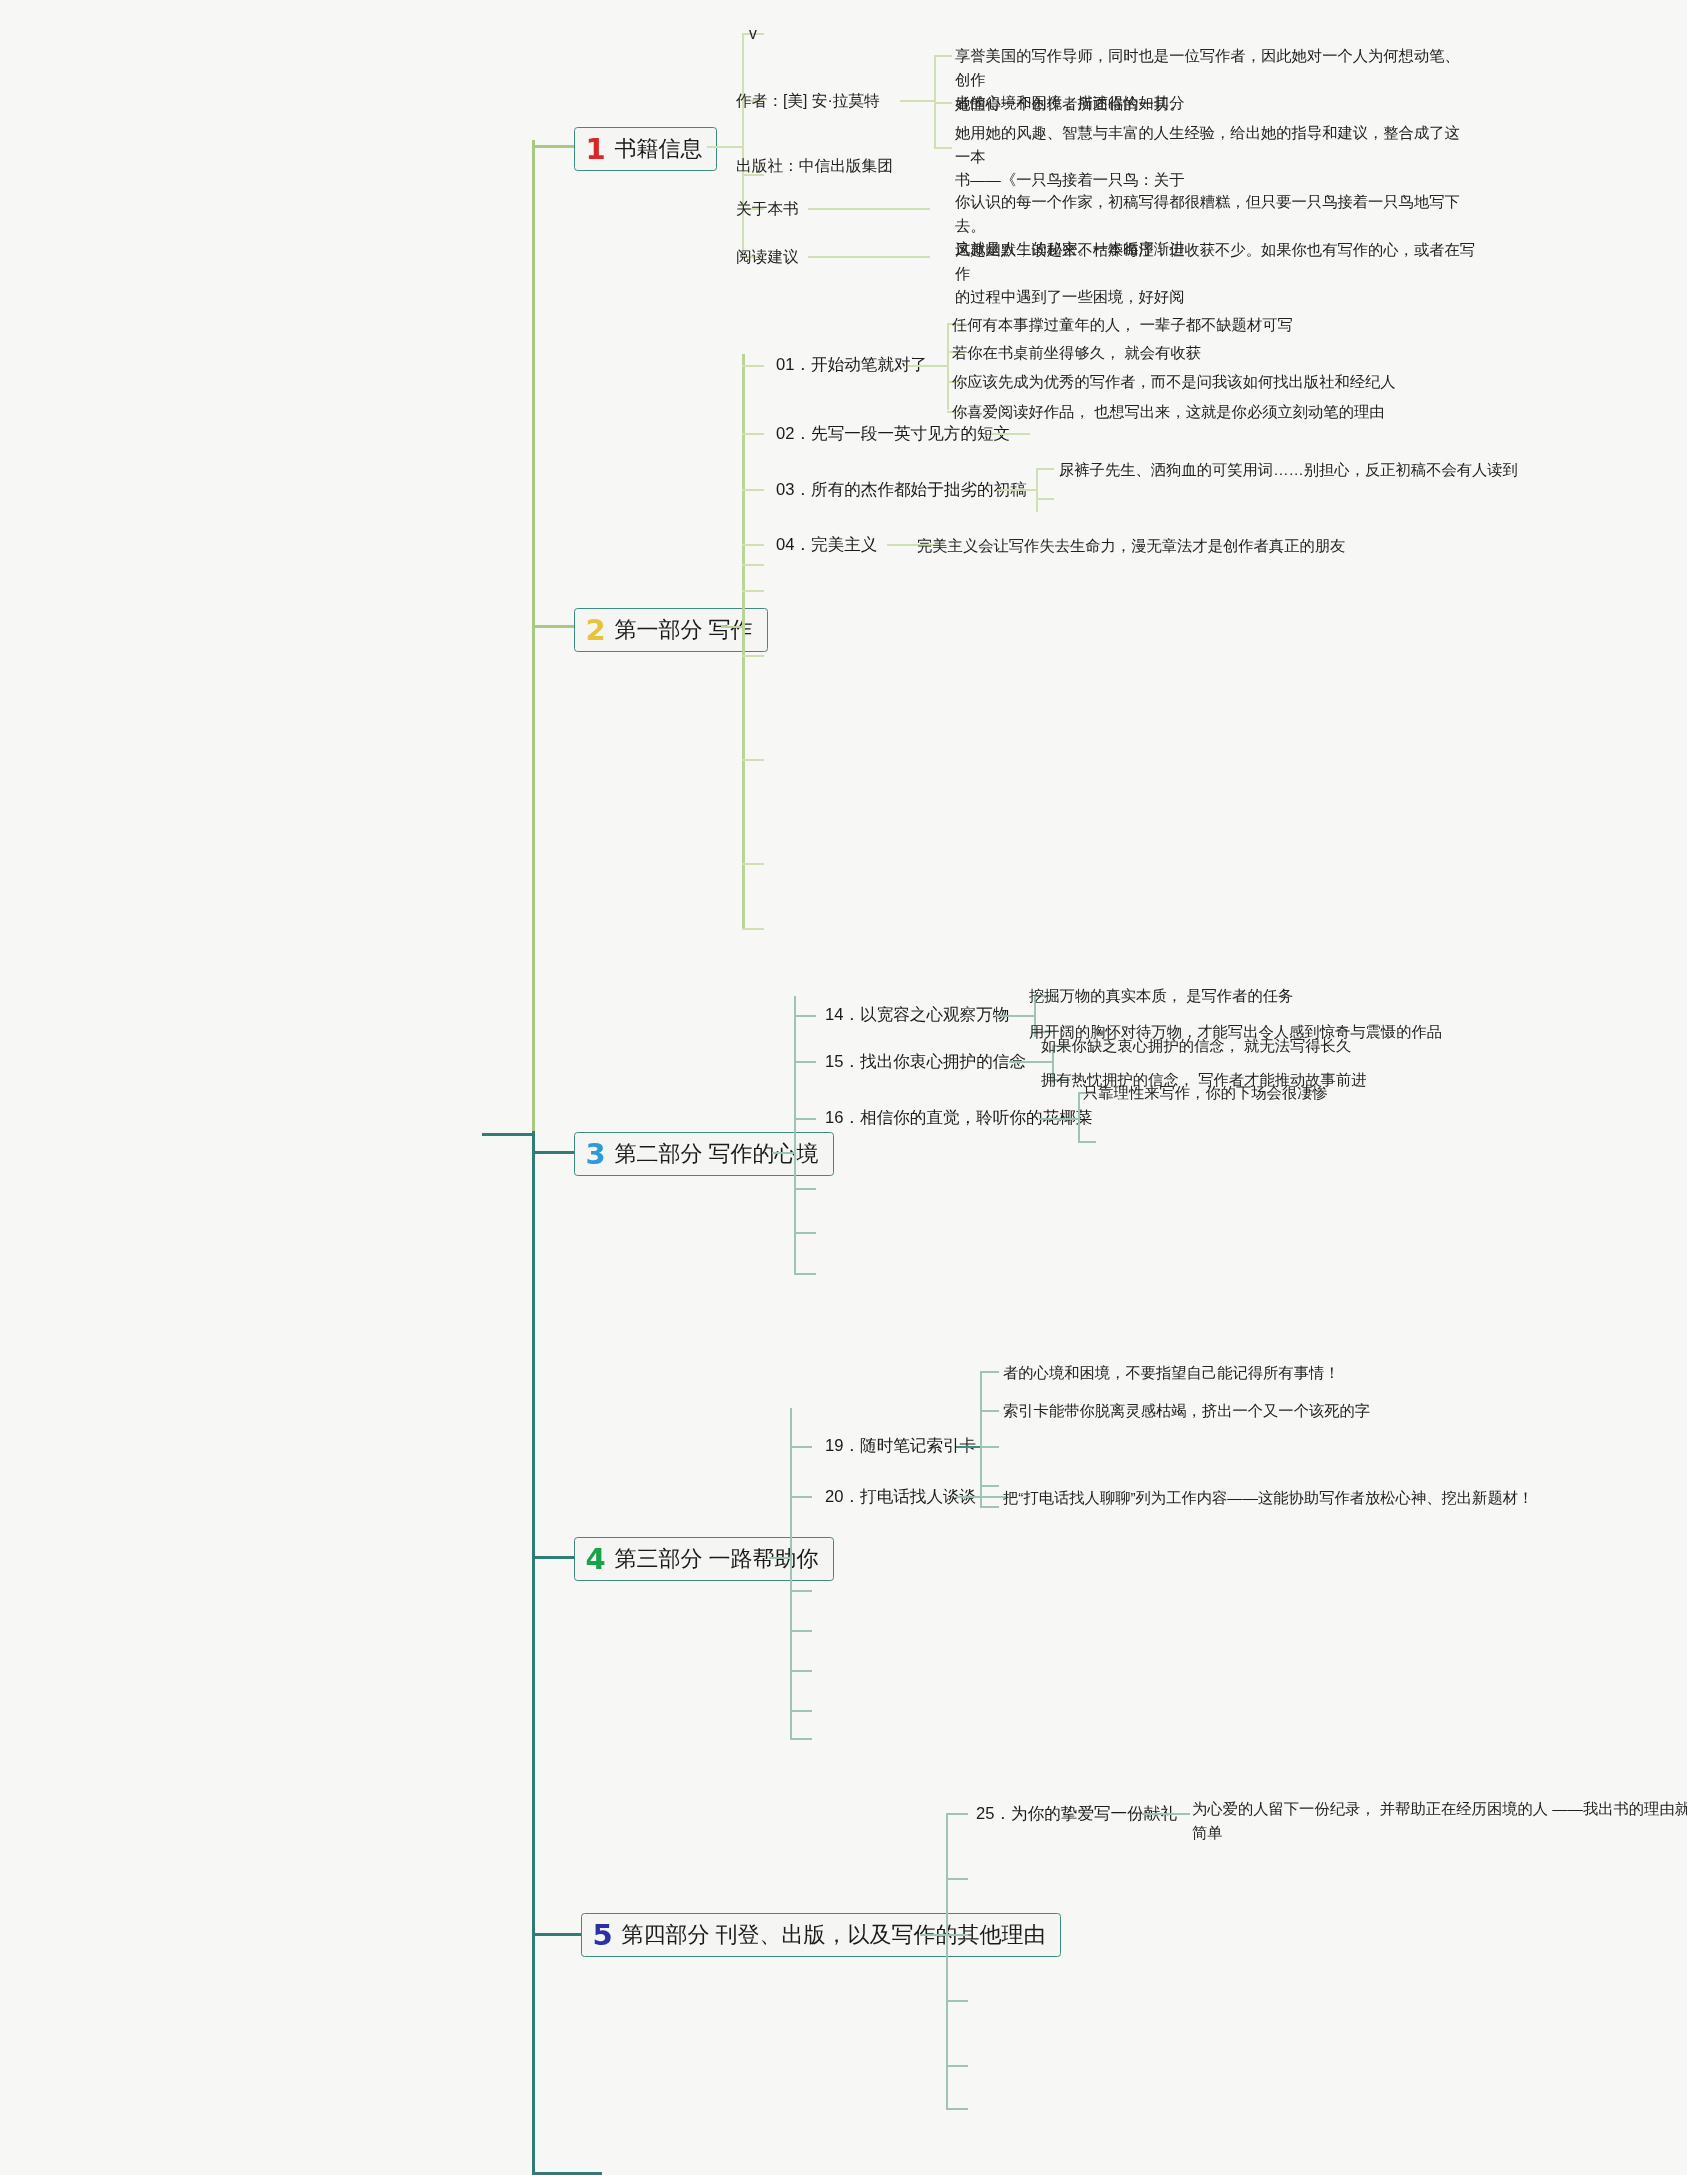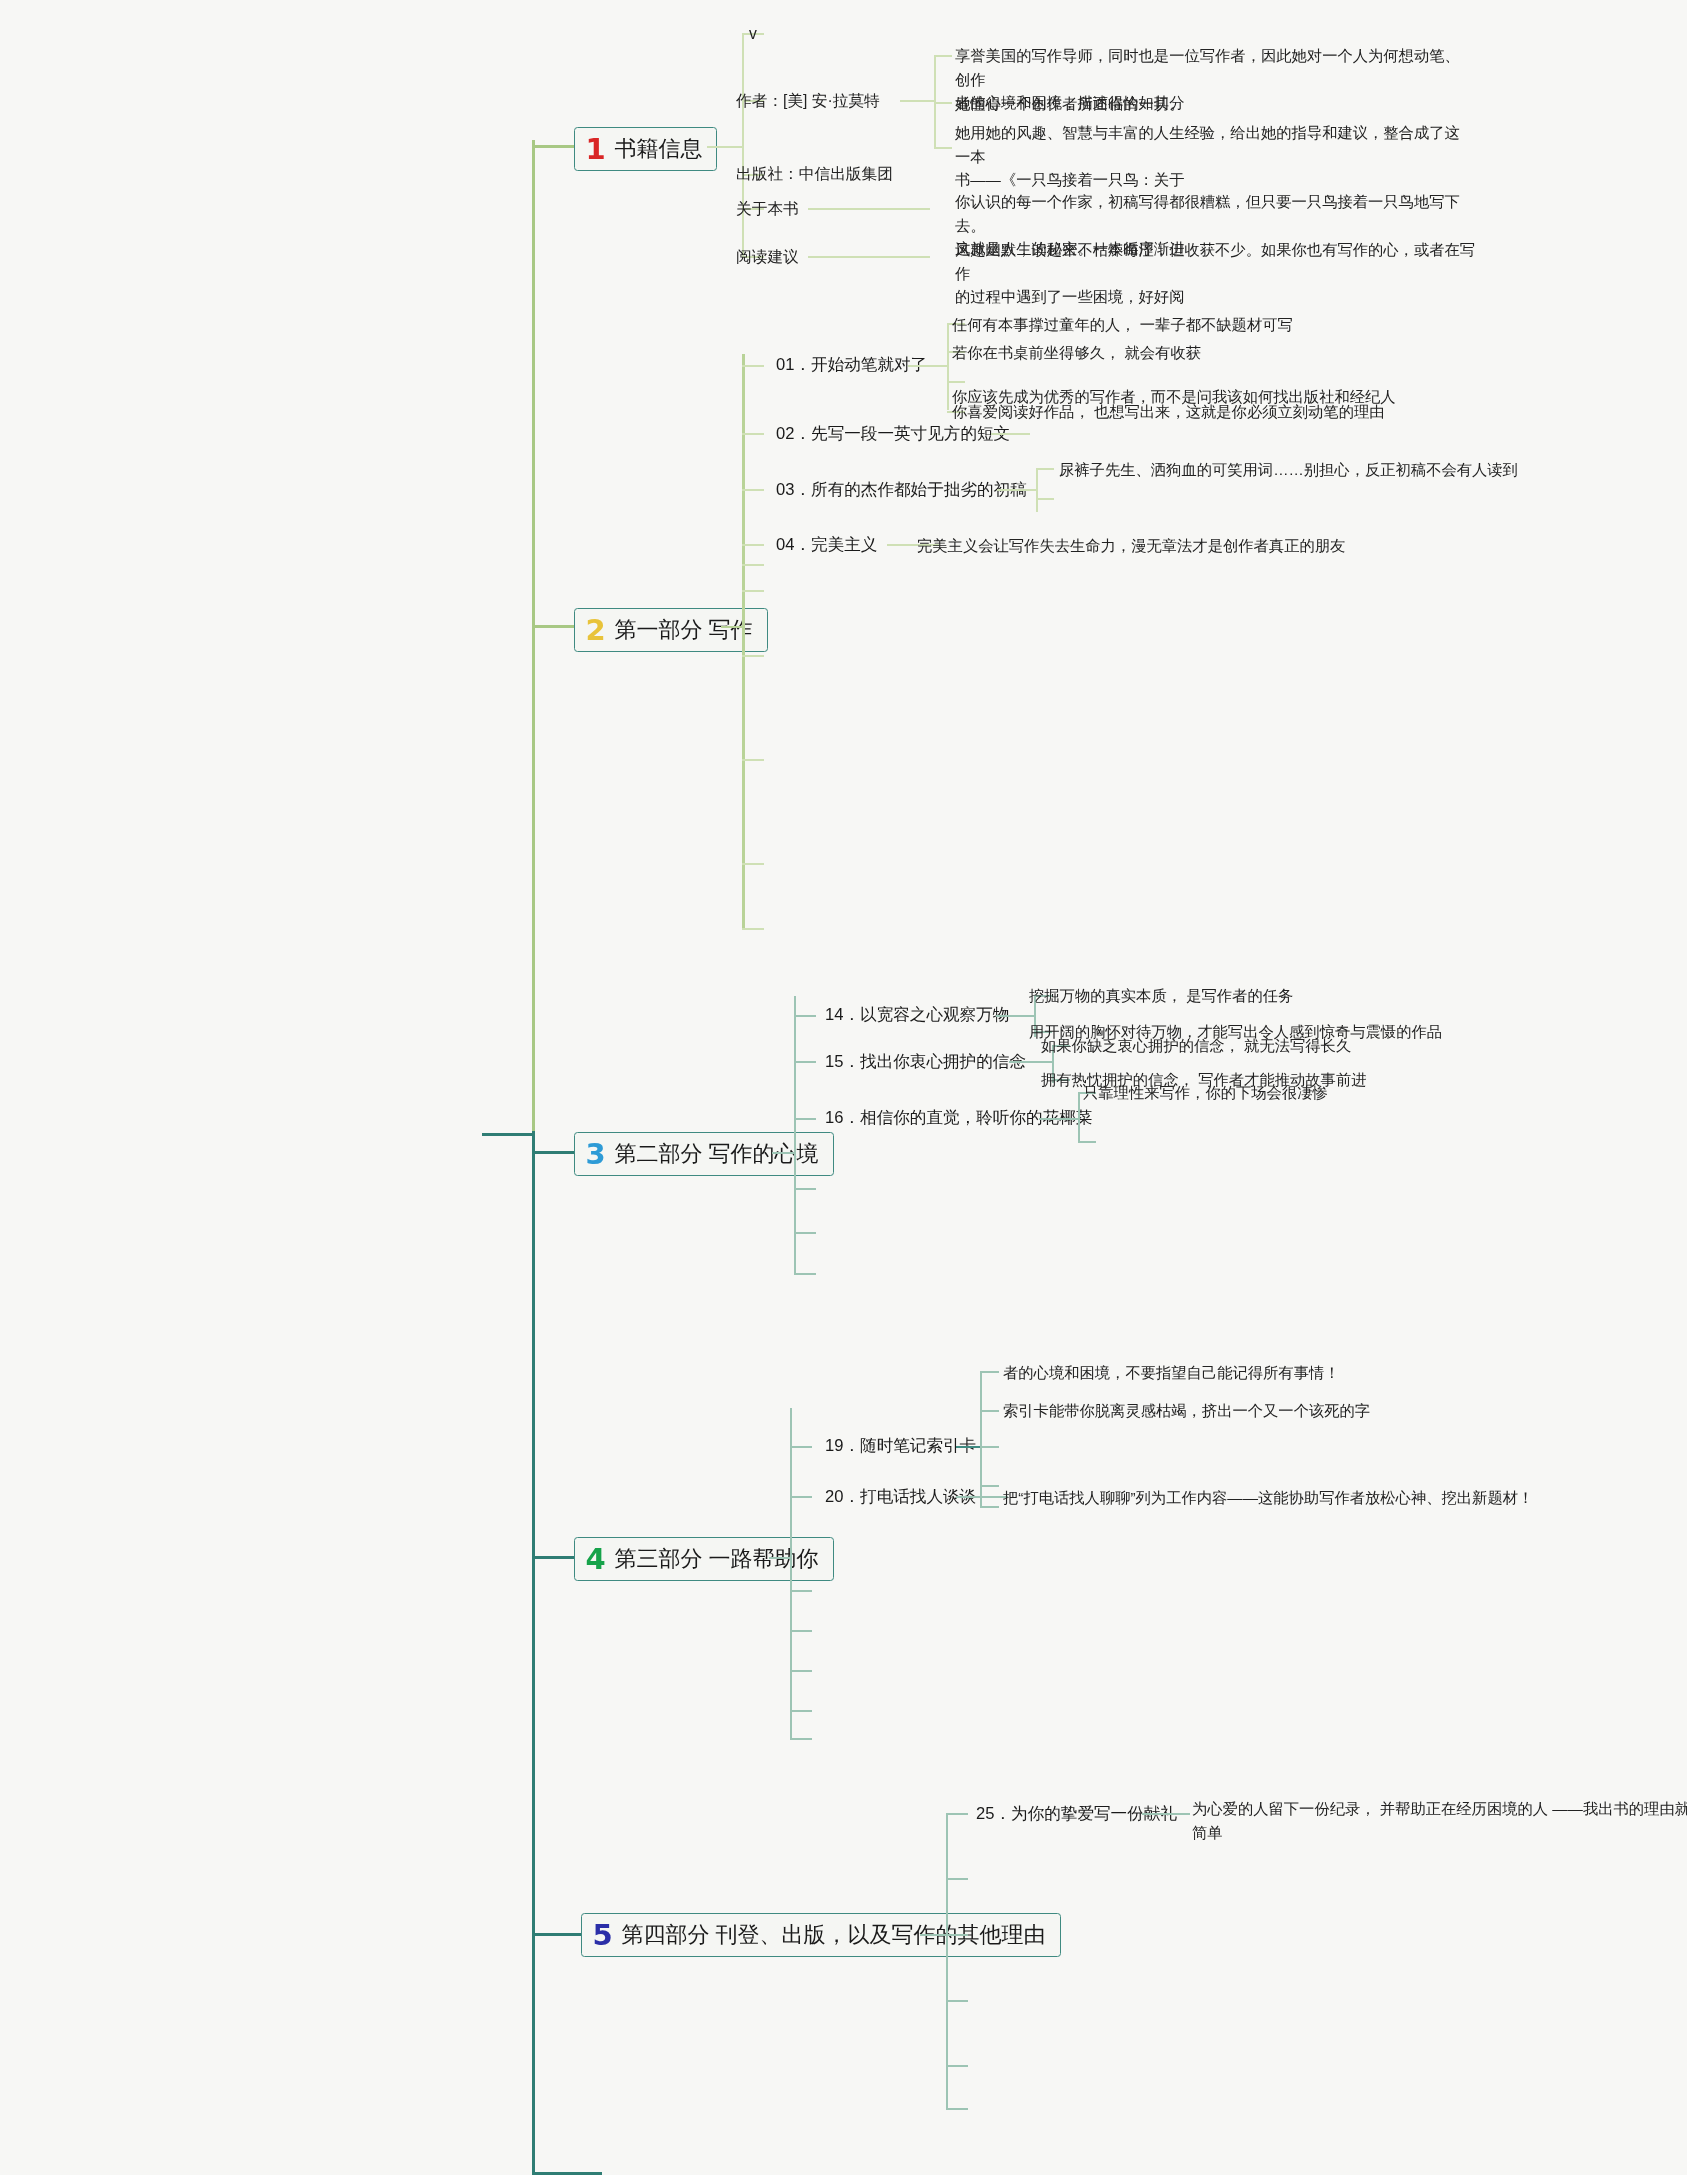--- a/index.html
+++ b/index.html
@@ -85,21 +85,21 @@
 者的心境和困境，描述得恰如其分</div>
 
   <div class="h thin" style="left:934px;top:102px;width:17.5px;background:#cfe0b5;"></div>
   <div class="node leaf sub" style="left:955px;top:92px;width:507px;">她懂得一个创作者所面临的一切。</div>
 
   <div class="h thin" style="left:934px;top:147px;width:17.5px;background:#cfe0b5;"></div>
   <div class="node leaf sub" style="left:955px;top:121px;width:507px;">她用她的风趣、智慧与丰富的人生经验，给出她的指导和建议，整合成了这一本
 书——《一只鸟接着一只鸟：关于</div>
 
   <div class="h thin" style="left:742px;top:174px;width:22px;background:#cfe0b5;"></div>
-  <div class="node leaf" style="left:736px;top:162px;width:262px;">出版社：中信出版集团</div>
+  <div class="node leaf" style="left:736px;top:154px;width:262px;">出版社：中信出版集团</div>
 
   <div class="h thin" style="left:742px;top:208px;width:22px;background:#cfe0b5;"></div>
   <div class="node leaf" style="left:736px;top:197px;width:140px;">关于本书</div>
   <div class="h thin" style="left:808px;top:208px;width:122px;background:#cfe0b5;"></div>
   <div class="node leaf sub" style="left:955px;top:190px;width:524px;">你认识的每一个作家，初稿写得都很糟糕，但只要一只鸟接着一只鸟地写下去。
 这就是人生的秘密。一本循序渐进</div>
 
   <div class="h thin" style="left:742px;top:256px;width:22px;background:#cfe0b5;"></div>
   <div class="node leaf" style="left:736px;top:245px;width:140px;">阅读建议</div>
   <div class="h thin" style="left:808px;top:256px;width:122px;background:#cfe0b5;"></div>
@@ -120,21 +120,21 @@
   <div class="h thin" style="left:908px;top:365px;width:39px;background:#cfe0b5;"></div>
   <div class="v thin" style="left:947px;top:323px;height:87px;background:#cfe0b5;"></div>
 
   <div class="h thin" style="left:947px;top:323px;width:17.5px;background:#cfe0b5;"></div>
   <div class="node leaf sub" style="left:952px;top:313px;width:542px;">任何有本事撑过童年的人， 一辈子都不缺题材可写</div>
 
   <div class="h thin" style="left:947px;top:351px;width:17.5px;background:#cfe0b5;"></div>
   <div class="node leaf sub" style="left:952px;top:341px;width:542px;">若你在书桌前坐得够久， 就会有收获</div>
 
   <div class="h thin" style="left:947px;top:381px;width:17.5px;background:#cfe0b5;"></div>
-  <div class="node leaf sub" style="left:952px;top:385px;width:559px;">你应该先成为优秀的写作者，而不是问我该如何找出版社和经纪人</div>
+  <div class="node leaf sub" style="left:952px;top:370px;width:559px;">你应该先成为优秀的写作者，而不是问我该如何找出版社和经纪人</div>
 
   <div class="h thin" style="left:947px;top:411px;width:17.5px;background:#cfe0b5;"></div>
   <div class="node leaf sub" style="left:952px;top:400px;width:559px;">你喜爱阅读好作品， 也想写出来，这就是你必须立刻动笔的理由</div>
 
   <div class="h thin" style="left:742px;top:433px;width:22px;background:#cfe0b5;"></div>
   <div class="node idx" style="left:776px;top:423px;width:271px;">02．先写一段一英寸见方的短文</div>
   <div class="h thin" style="left:991px;top:433px;width:39px;background:#cfe0b5;"></div>
 
   <div class="h thin" style="left:742px;top:489px;width:22px;background:#cfe0b5;"></div>
   <div class="node idx" style="left:776px;top:479px;width:288px;">03．所有的杰作都始于拙劣的初稿</div>

